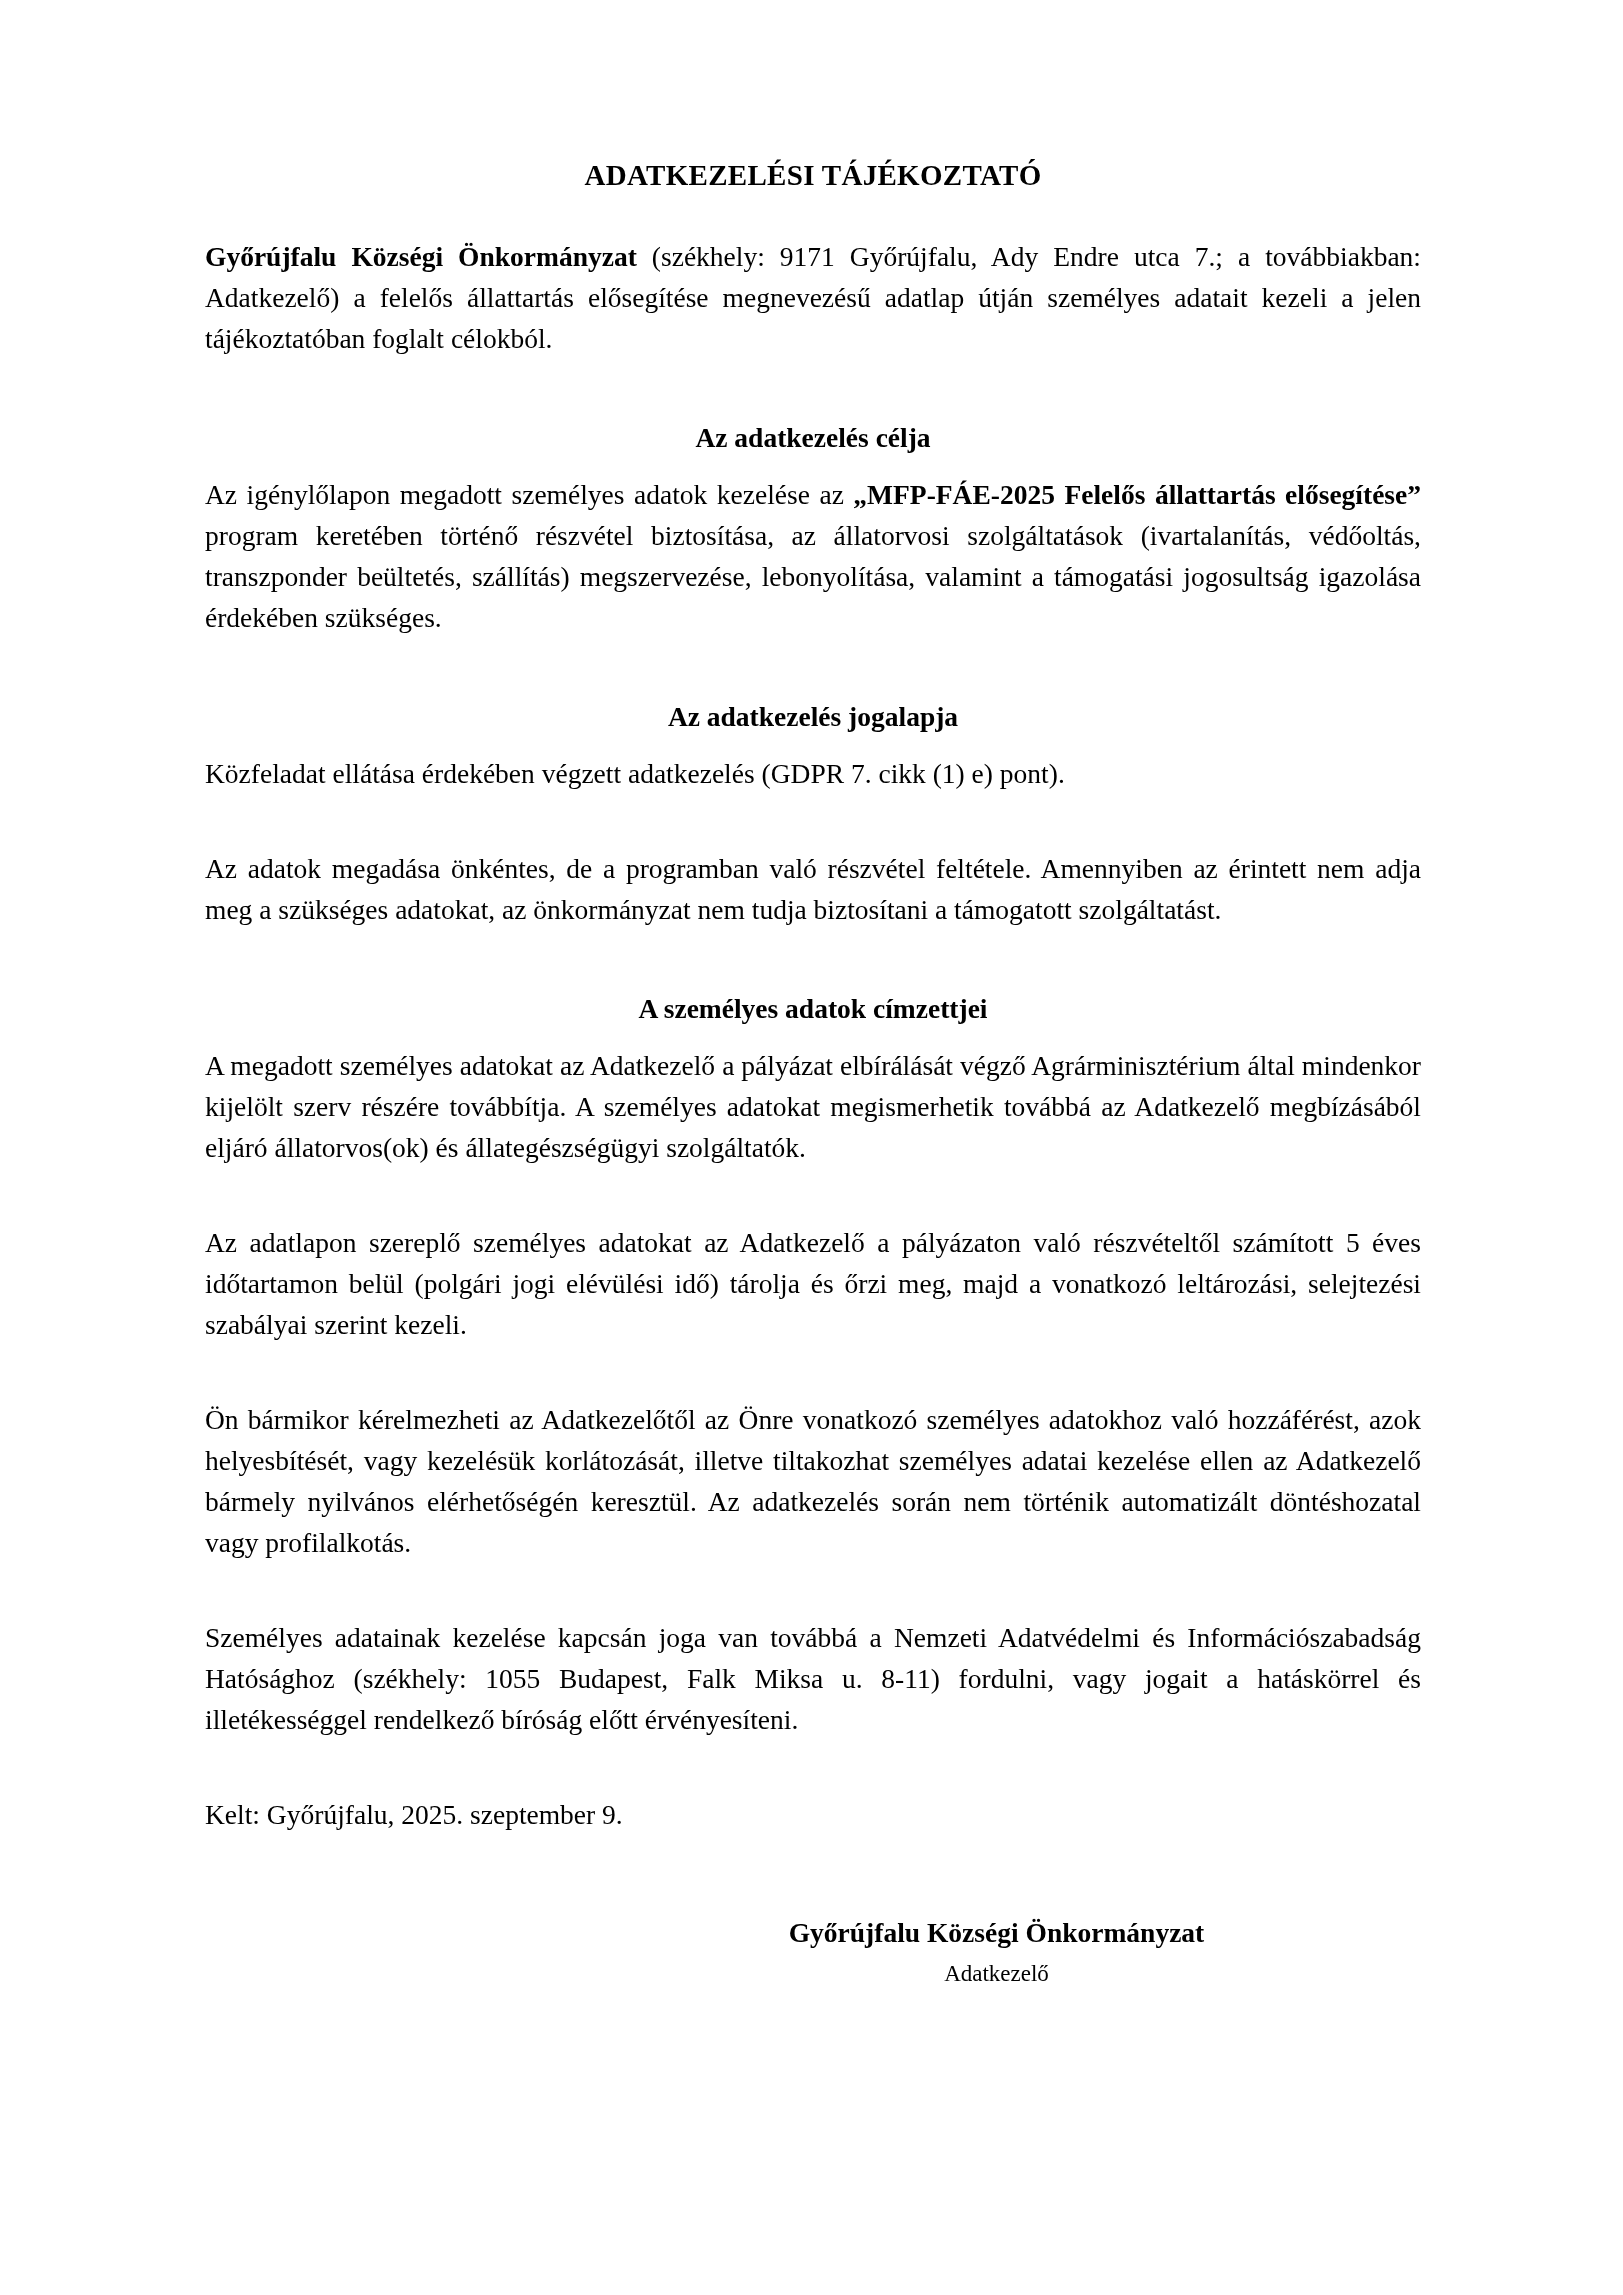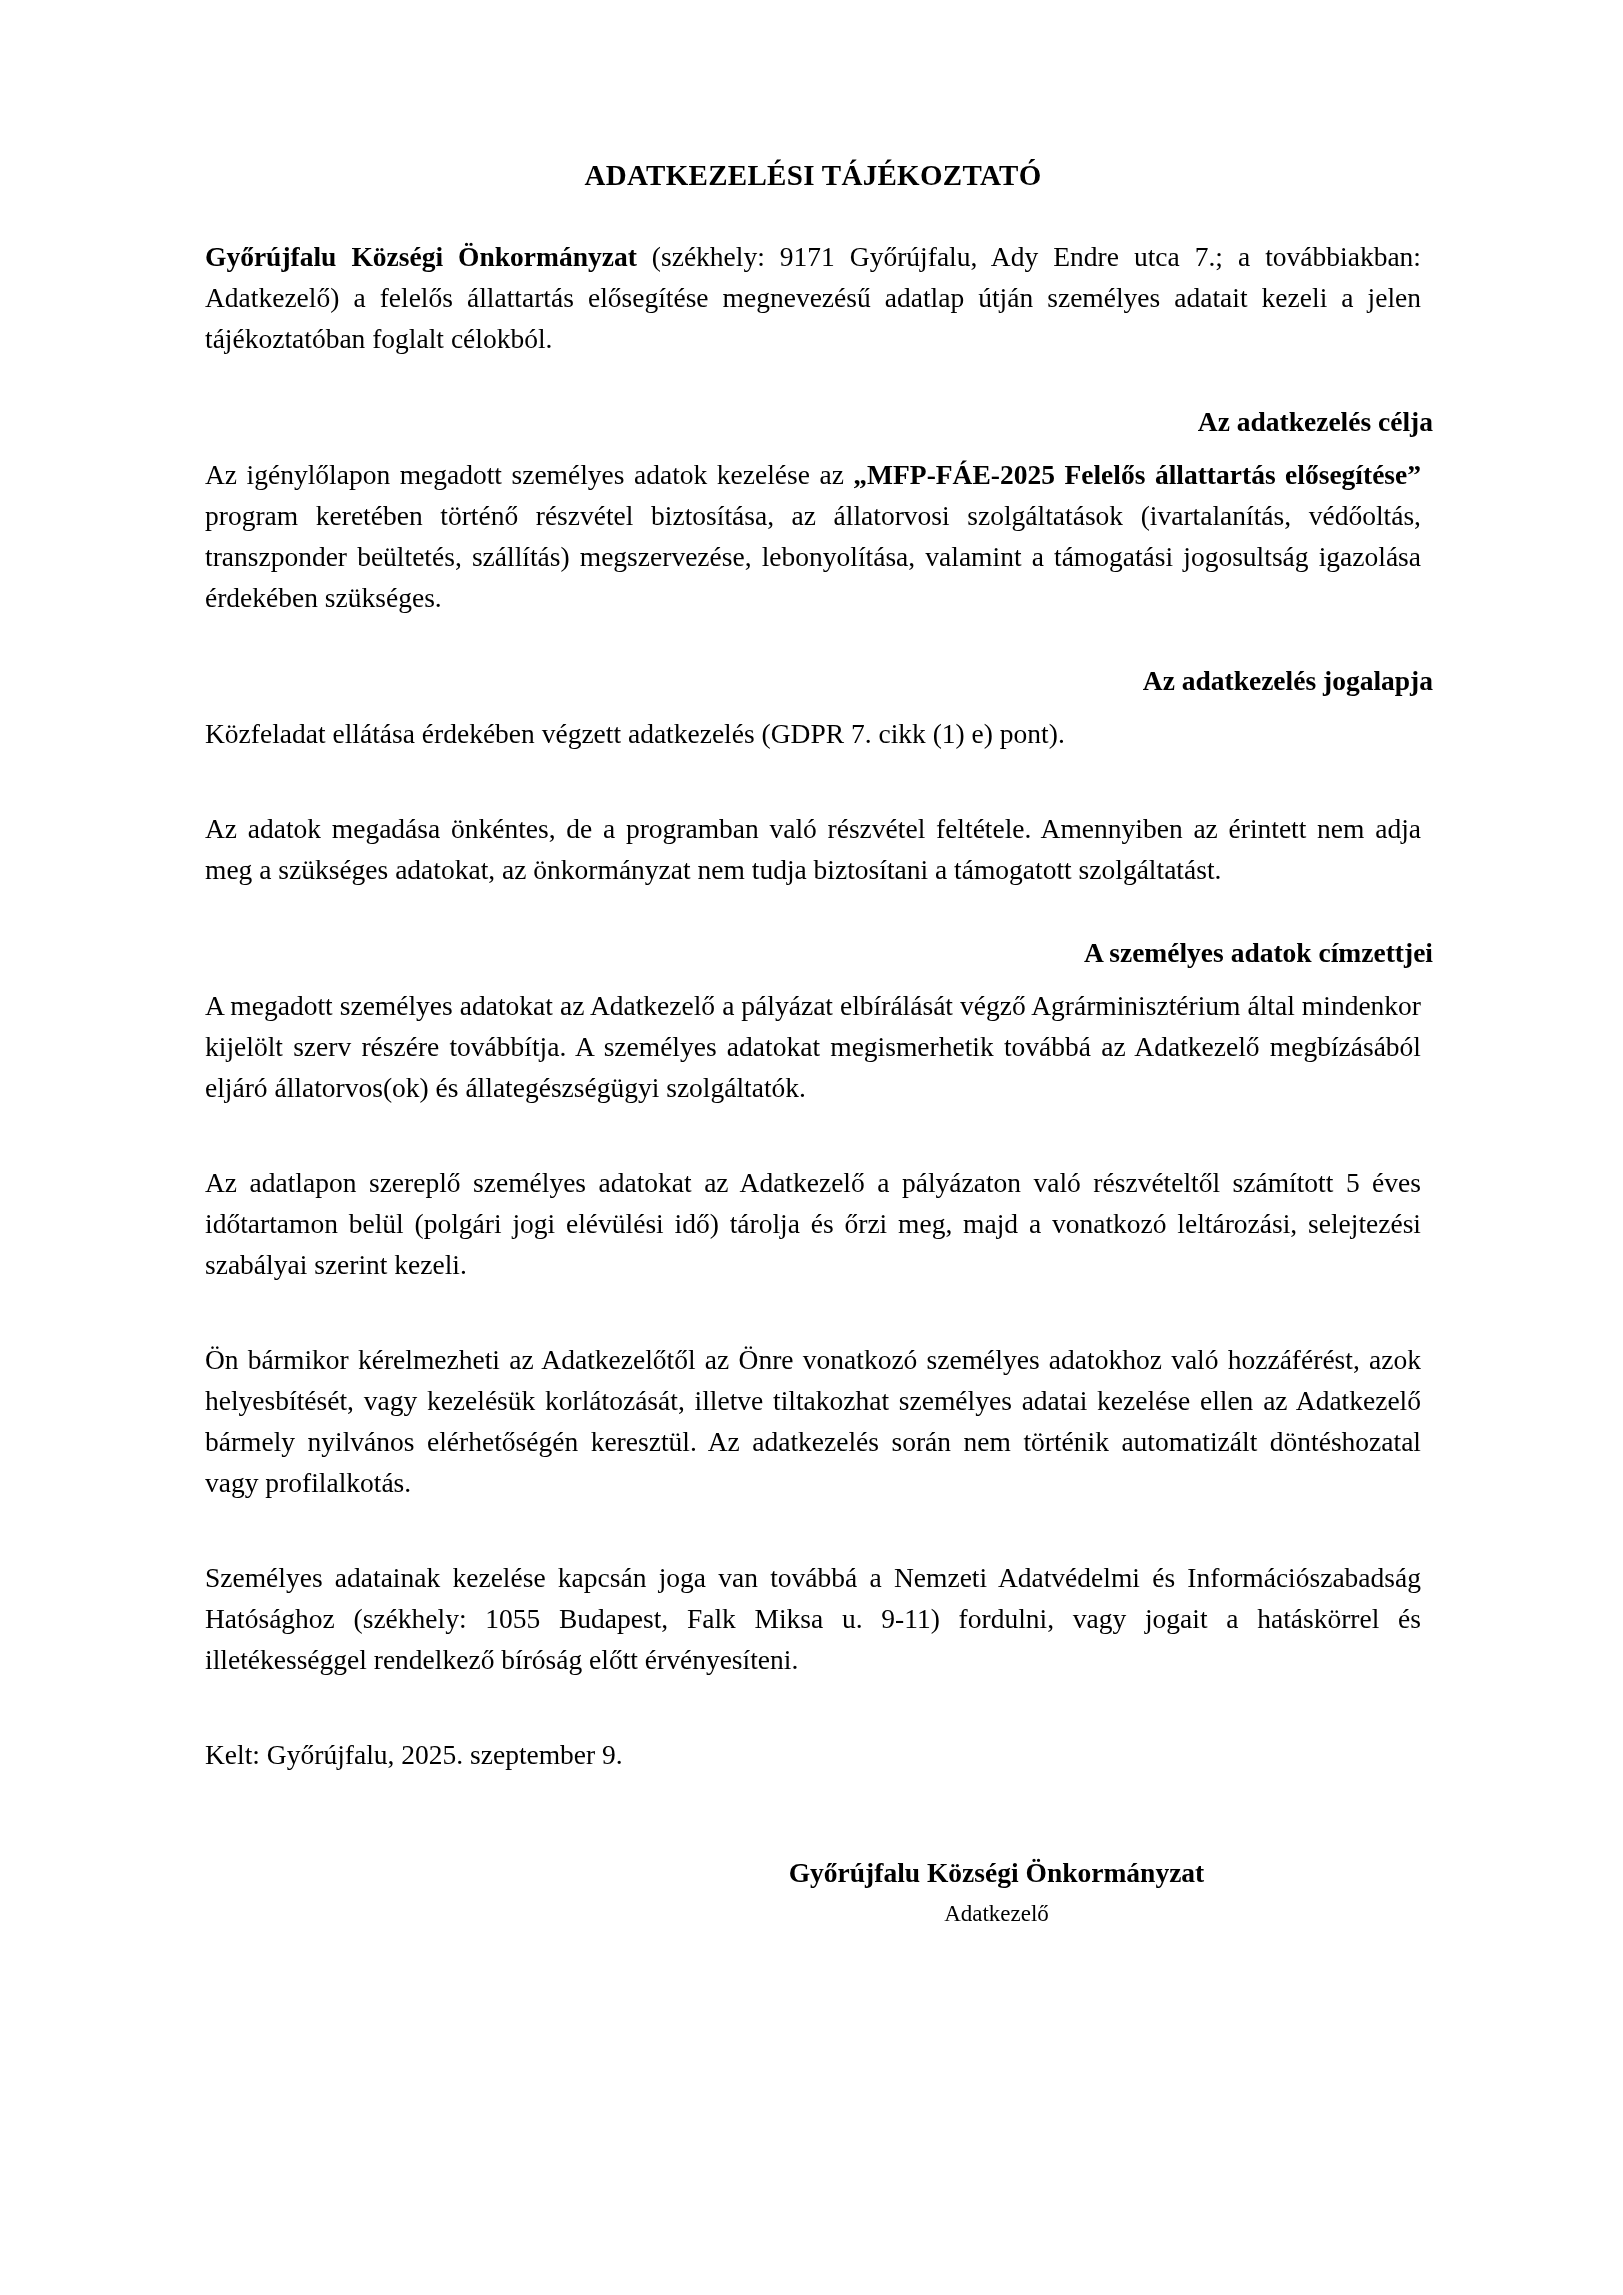--- a/index.html
+++ b/index.html
@@ -35,22 +35,22 @@
     margin: 12px;
     hyphens: none;
   }
   .gap {
     height: 30px;
   }
   .section-head {
     font-size: 27.5px;
     line-height: 41px;
     font-weight: bold;
-    text-align: right;
-    margin: 0;
+    text-align: center;
+    margin: 16px;
   }
   .para b, .bold {
     font-weight: bold;
   }
   .sign-block {
     margin-top: 77px;
     text-align: center;
     padding-left: 367px;
   }
   .sign-name {
@@ -94,21 +94,21 @@
   <div class="gap"></div>
 
   <p class="para">Az adatlapon szereplő személyes adatokat az Adatkezelő a pályázaton való részvételtől számított 5 éves időtartamon belül (polgári jogi elévülési idő) tárolja és őrzi meg, majd a vonatkozó leltározási, selejtezési szabályai szerint kezeli.</p>
 
   <div class="gap"></div>
 
   <p class="para">Ön bármikor kérelmezheti az Adatkezelőtől az Önre vonatkozó személyes adatokhoz való hozzáférést, azok helyesbítését, vagy kezelésük korlátozását, illetve tiltakozhat személyes adatai kezelése ellen az Adatkezelő bármely nyilvános elérhetőségén keresztül. Az adatkezelés során nem történik automatizált döntéshozatal vagy profilalkotás.</p>
 
   <div class="gap"></div>
 
-  <p class="para">Személyes adatainak kezelése kapcsán joga van továbbá a Nemzeti Adatvédelmi és Információszabadság Hatósághoz (székhely: 1055 Budapest, Falk Miksa u. 9-11) fordulni, vagy jogait a hatáskörrel és illetékességgel rendelkező bíróság előtt érvényesíteni.</p>
+  <p class="para">Személyes adatainak kezelése kapcsán joga van továbbá a Nemzeti Adatvédelmi és Információszabadság Hatósághoz (székhely: 1055 Budapest, Falk Miksa u. 8-11) fordulni, vagy jogait a hatáskörrel és illetékességgel rendelkező bíróság előtt érvényesíteni.</p>
 
   <div class="gap"></div>
 
   <p class="para">Kelt: Győrújfalu, 2025. szeptember 9.</p>
 
   <div class="sign-block">
     <div class="sign-name">Győrújfalu Községi Önkormányzat</div>
     <div class="sign-role">Adatkezelő</div>
   </div>
 

